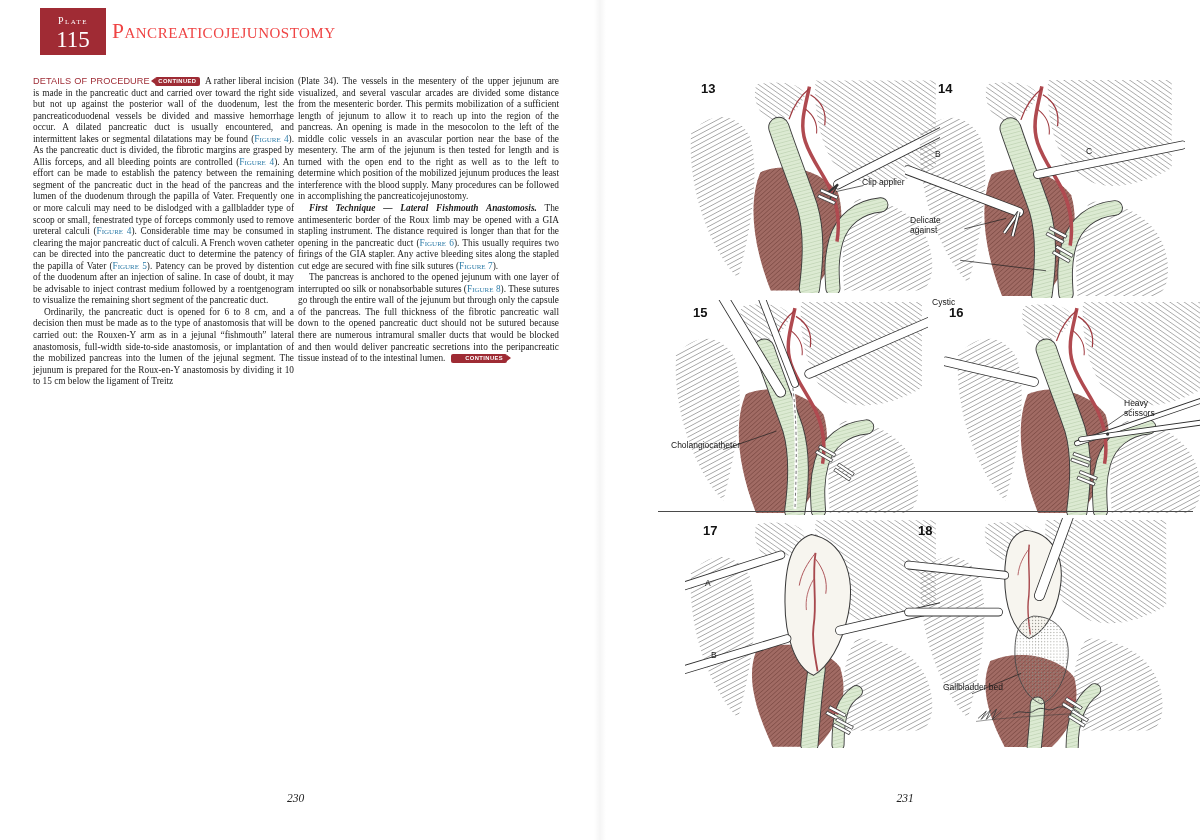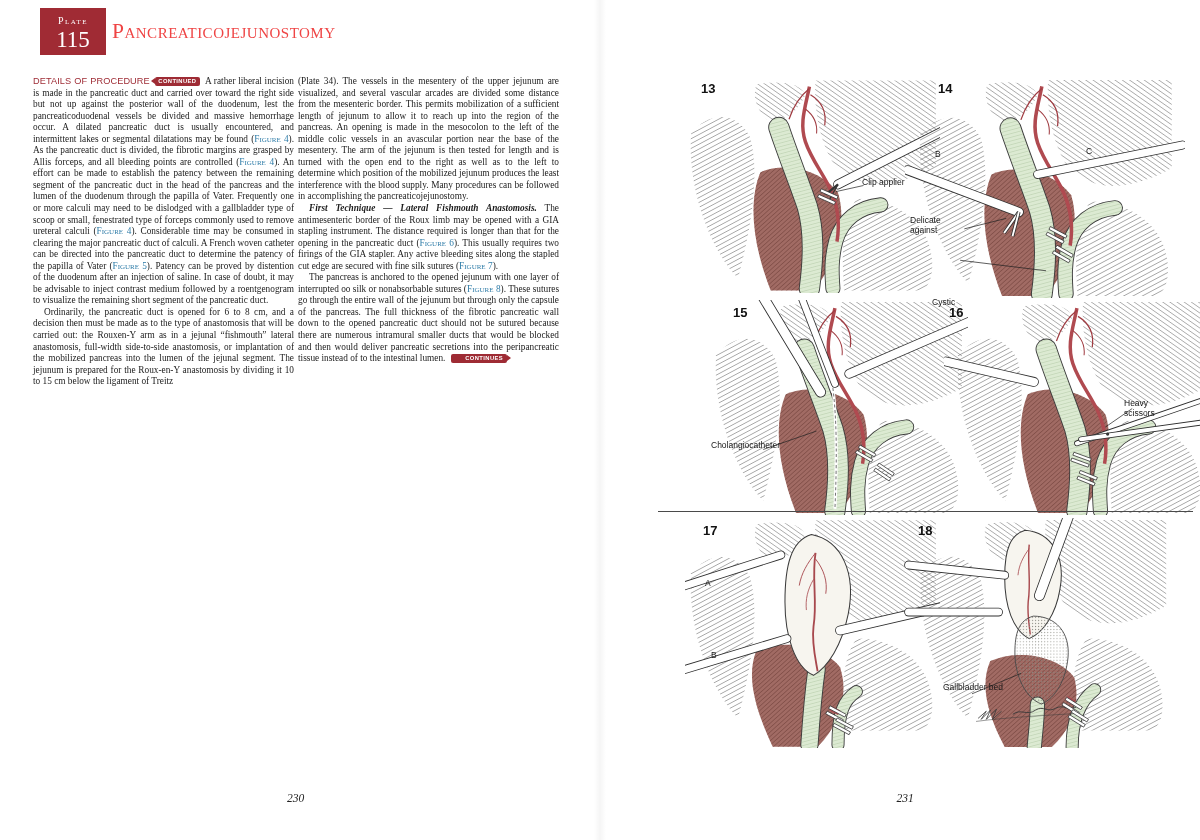--- a/index.html
+++ b/index.html
@@ -186,21 +186,21 @@
             <line x1="44" y1="174" x2="126" y2="184" stroke="#222" stroke-width="0.7"></line>
           </svg>
         </div>
       <span class="fig-num" style="left:33px;top:4px;">14</span>
       <span class="fig-label" style="left:30px;top:72px;">B</span>
       <span class="fig-label" style="left:181px;top:69px;">C</span>
       <span class="fig-label wrap" style="left:5px;top:138px;width:50px;">Delicate against</span>
       <span class="fig-label" style="left:27px;top:172px;margin-top:48px;">Cystic</span>
     </figure>
 
-    <figure class="fig" style="left:708px;top:300px;width:260px;height:215px;">
+    <figure class="fig" style="left:668px;top:300px;width:260px;height:215px;">
       <div class="fig-art">
           <svg viewBox="0 0 250 210" preserveAspectRatio="xMidYMid meet">
             <defs>
 <pattern id="f15h1" width="4.2" height="4.2" patternUnits="userSpaceOnUse" patternTransform="rotate(62)">
                 <line x1="0" y1="0" x2="0" y2="4.2" stroke="#4d4d4d" stroke-width="0.85"></line>
               </pattern>
 <pattern id="f15h2" width="4" height="4" patternUnits="userSpaceOnUse" patternTransform="rotate(-55)">
                 <line x1="0" y1="0" x2="0" y2="4" stroke="#575757" stroke-width="0.8"></line>
               </pattern>
 <pattern id="f15hm" width="3.2" height="3.2" patternUnits="userSpaceOnUse" patternTransform="rotate(48)">

